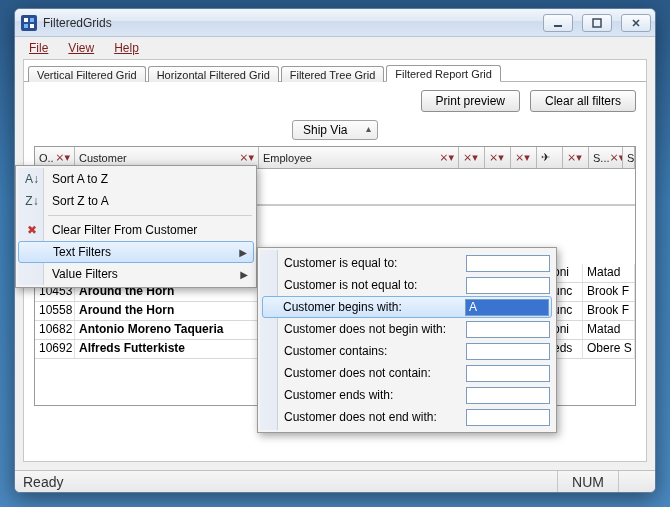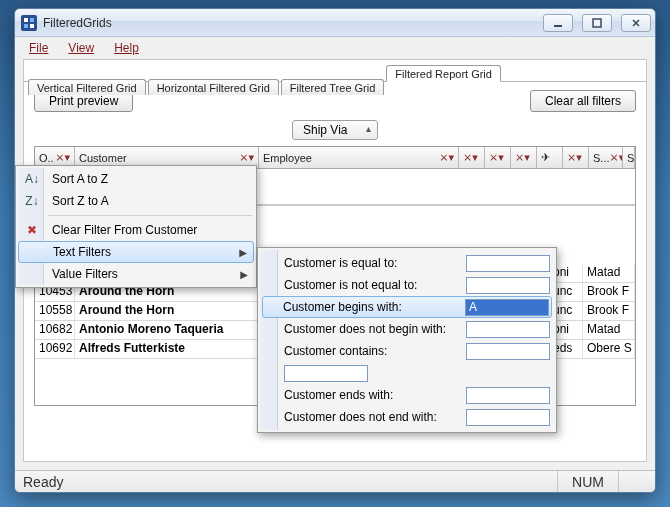--- a/index.html
+++ b/index.html
@@ -84,31 +84,31 @@
     gap: 0;
   }
   .tab {
     border: 1px solid #9a9a9a;
     border-bottom: none;
     background: linear-gradient(to bottom,#fdfdfd,#ececec);
     padding: 2px 8px 1px 8px;
     font-size: 11px;
     color: #222;
     position: relative;
-    top: 14px;
+    top: 1px;
     border-radius: 3px 3px 0 0;
     margin-right: 2px;
   }
   .tab.active {
     background: #fff;
     border-bottom: 1px solid #fff;
     top: 1px;
   }
   .toolbar-row {
-    display: flex; justify-content: space-between;
+    display: flex; justify-content: flex-end;
     padding: 8px 10px 6px 10px; gap: 10px;
     background: #fff;
   }
   .btn {
     border: 1px solid #8e8e8e;
     background: linear-gradient(to bottom,#fefefe,#e6e6e6);
     padding: 3px 14px;
     border-radius: 3px;
     font-size: 12px;
     color: #000;
@@ -464,20 +464,21 @@
     </div>
     <div class="sm-row">
       <span class="sm-label">Customer does not begin with:</span>
       <input class="sm-input" style="">
     </div>
     <div class="sm-row">
       <span class="sm-label">Customer contains:</span>
       <input class="sm-input" style="">
     </div>
     <div class="sm-row">
+      <span class="sm-label">Customer does not contain:</span>
       <input class="sm-input" style="">
     </div>
     <div class="sm-row">
       <span class="sm-label">Customer ends with:</span>
       <input class="sm-input" style="">
     </div>
     <div class="sm-row">
       <span class="sm-label">Customer does not end with:</span>
       <input class="sm-input" style="">
     </div>

